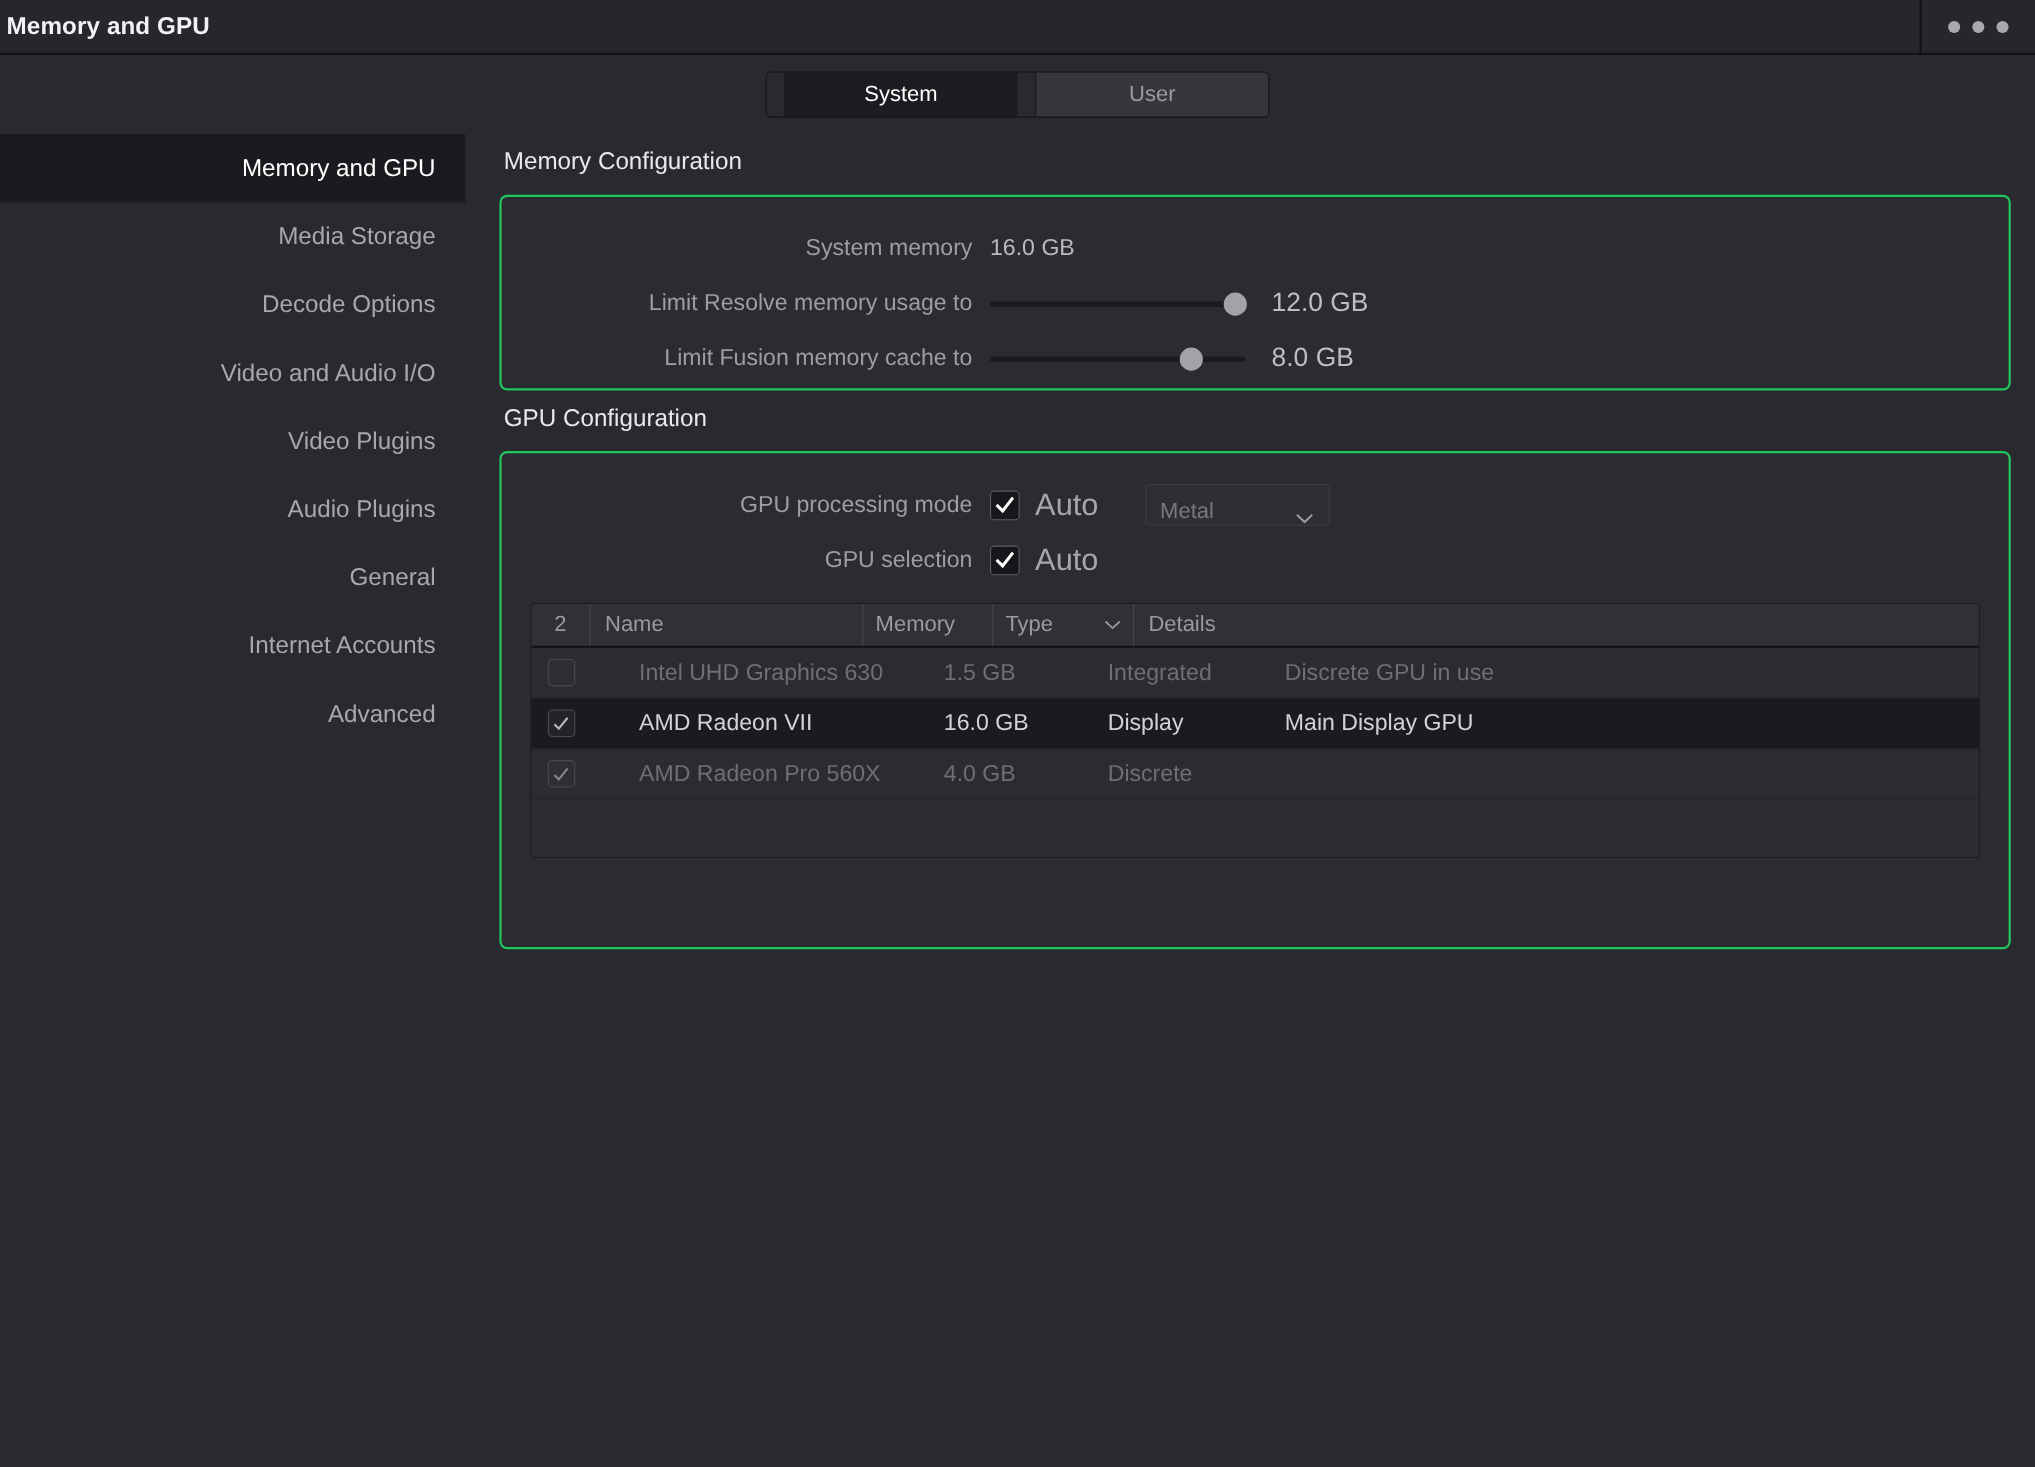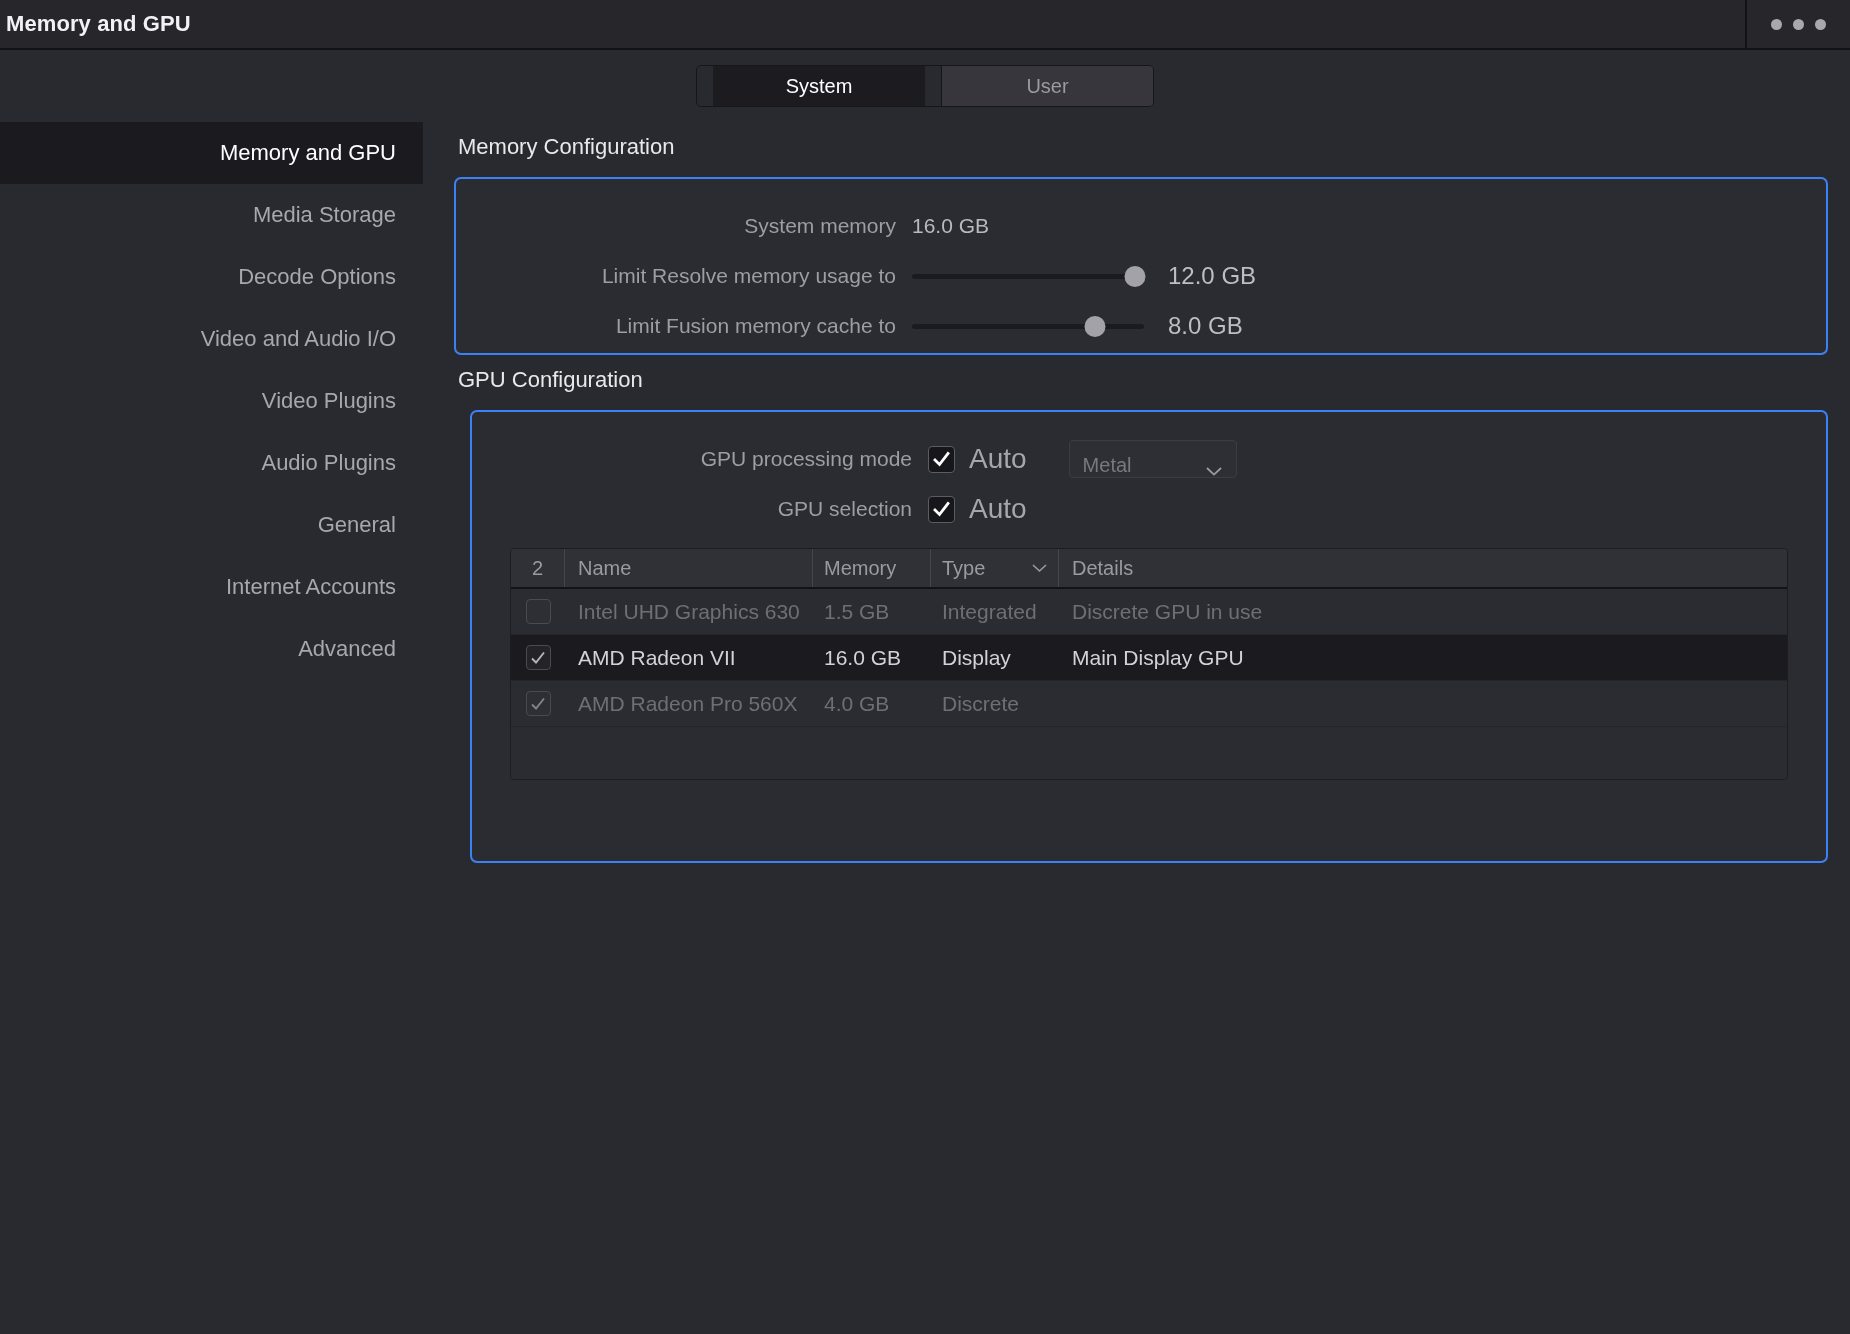--- a/index.html
+++ b/index.html
@@ -84,27 +84,27 @@
   
   .content { flex: 1; padding-left: 31px; padding-right: 22px; }
   .section-title {
     font-size: 22px;
     color: #e9e9ec;
     margin-top: 12px;
     margin-bottom: 17px;
     padding-left: 4px;
   }
   .panel {
-    border: 2px solid #3b82f6;
+    border: 2px solid #22c55e;
     border-radius: 7px;
     background: #2b2c31;
-    padding: 22px 16px;
+    padding: 22px 4px;
   }
   .panel.memory { height: 178px; }
-  .panel.gpu { height: 453px; margin-top: 11px; margin-left: 16px; }
+  .panel.gpu { height: 453px; margin-top: 11px; }
 
   
   .row {
     display: flex;
     align-items: center;
     height: 50px;
   }
   .row-label {
     width: 440px;
     text-align: right;
@@ -202,20 +202,21 @@
   .c-mem   { width: 118px; flex: 0 0 118px; padding-left: 11px; }
   .c-type  { width: 128px; flex: 0 0 128px; padding-left: 11px; justify-content: space-between; padding-right: 10px; }
   .c-det   { flex: 1; padding-left: 13px; }
 
   .gt-row {
     display: flex;
     height: 46px;
     font-size: 21px;
     color: #6e6f76;
     border-bottom: 1px solid #242529;
+    gap: 31px;
   }
   .gt-row.selected { background: #1b1b1f; color: #d2d2d8; }
   .gt-row .c-check { display: flex; align-items: center; justify-content: center; }
   .gt-row .c-name, .gt-row .c-mem, .gt-row .c-type, .gt-row .c-det {
     display: flex; align-items: center;
   }
   .gt-filler { height: 52px; background: #2b2c31; }
 
   .tcb {
     width: 25px; height: 25px;

